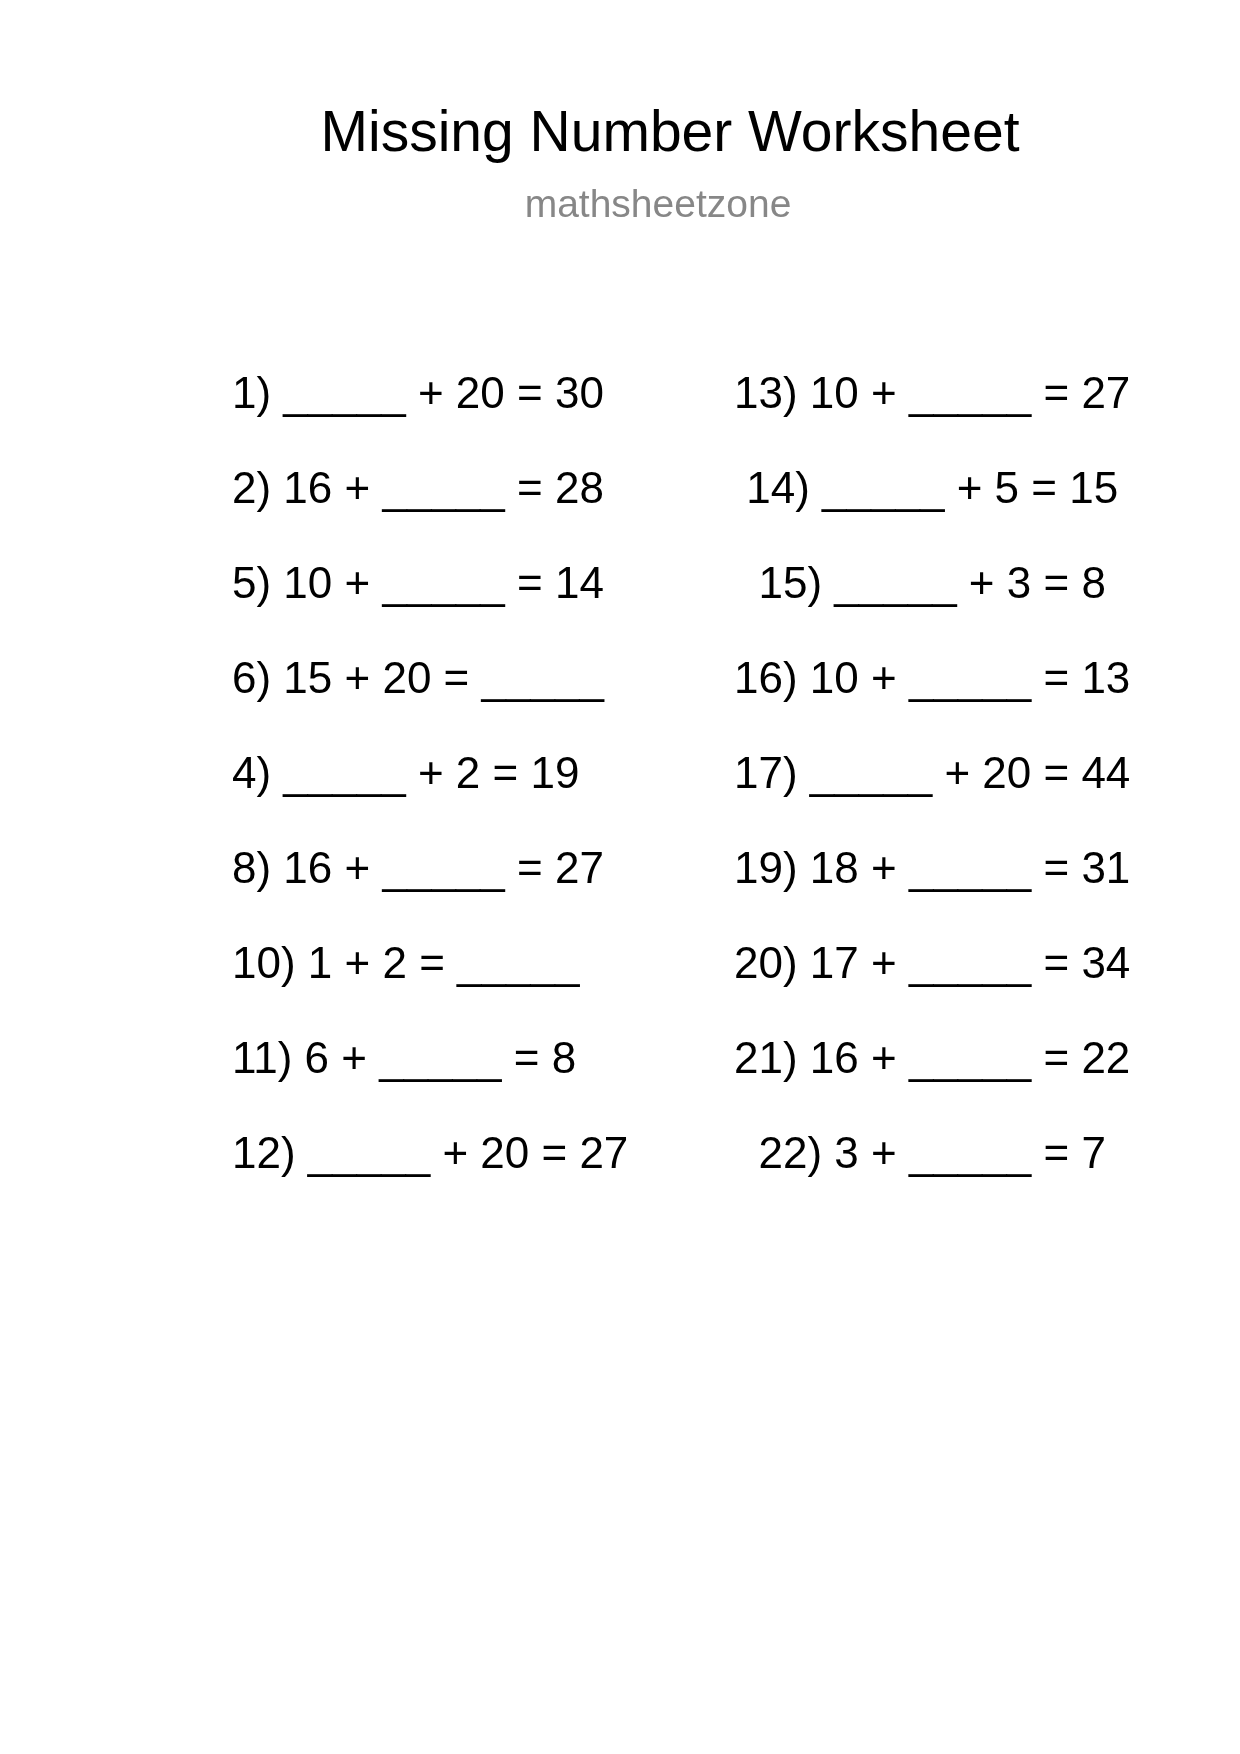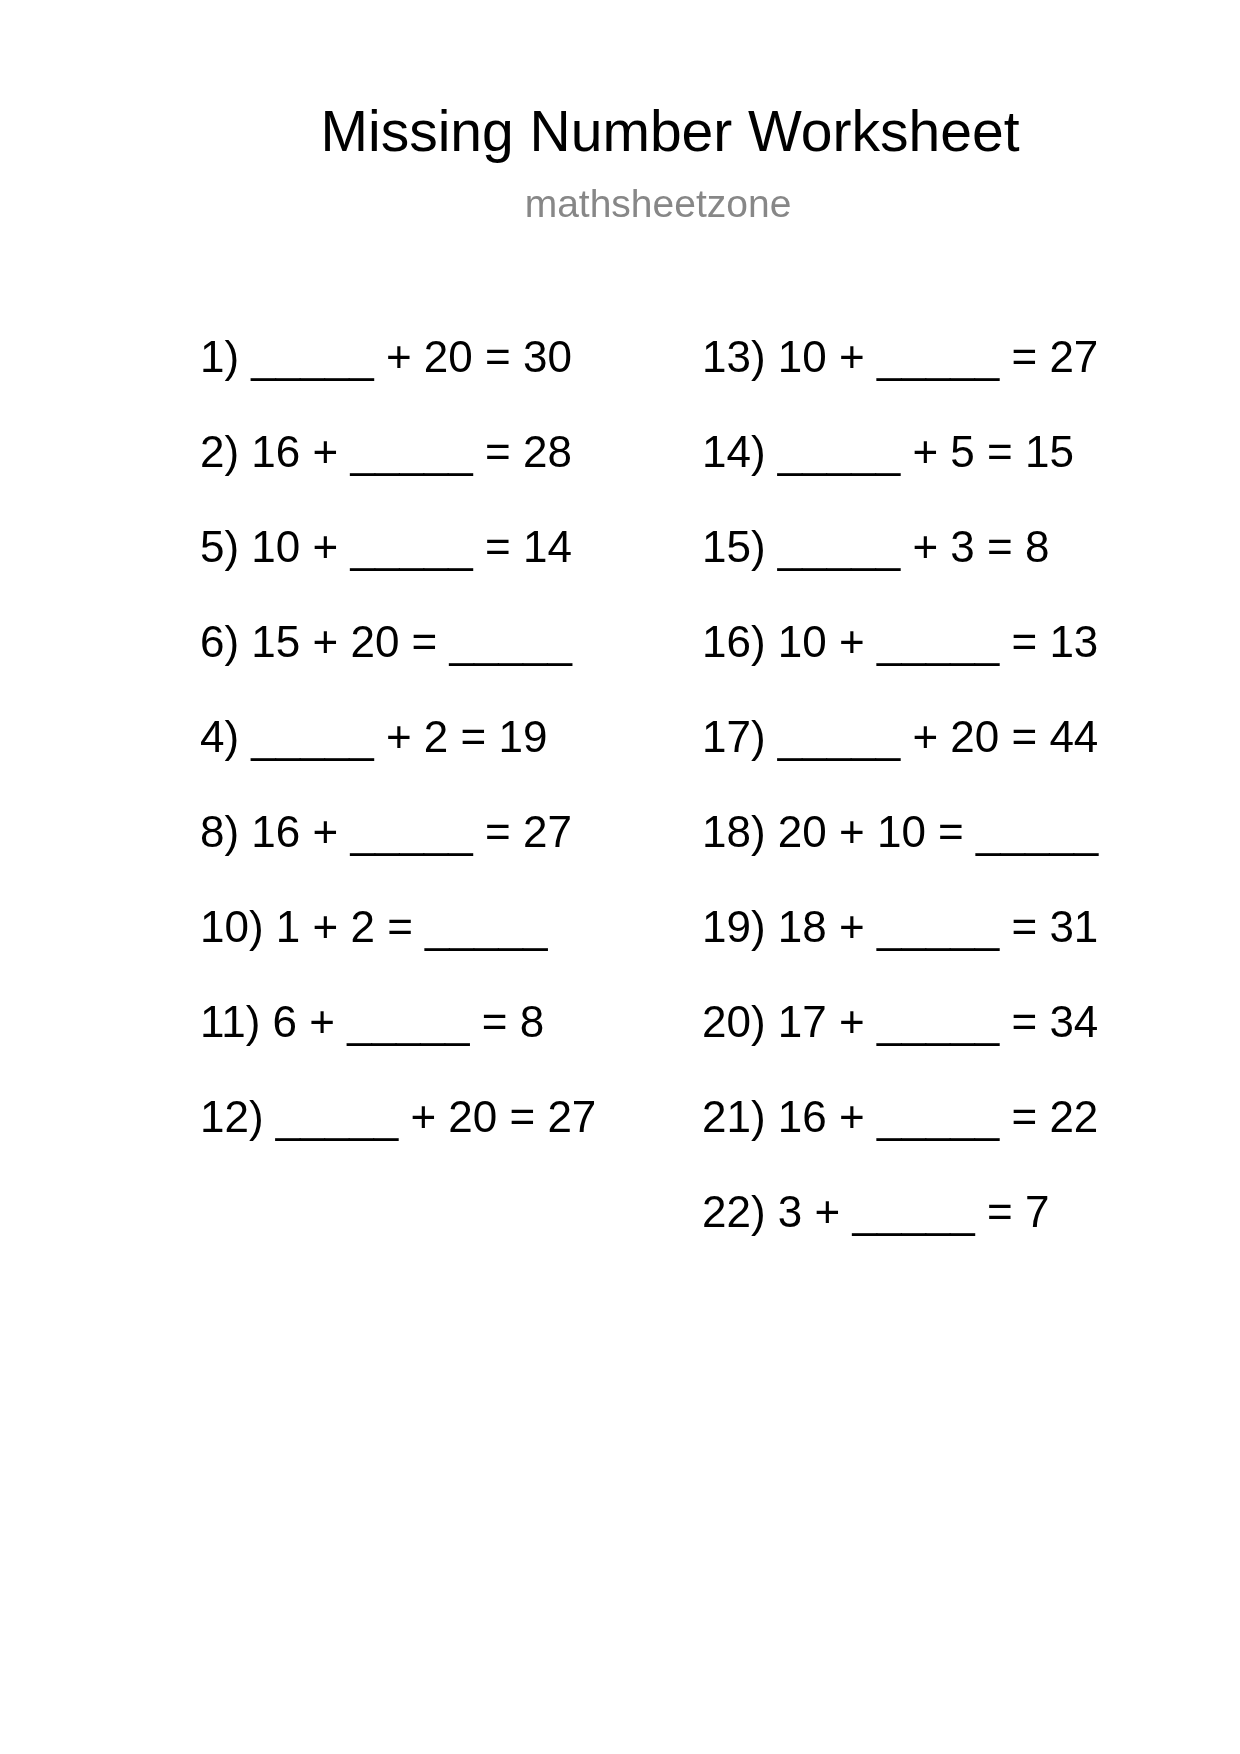--- a/index.html
+++ b/index.html
@@ -2,23 +2,23 @@
 <html><head>
 <meta charset="utf-8">
 <style>
   html, body { margin:0; padding:0; background:#ffffff; }
   body { width:1240px; height:1754px; position:relative; overflow:hidden;
          font-family:"Liberation Sans", sans-serif; color:#000; }
   .title { position:absolute; top:96px; left:0; width:1340px; text-align:center;
            font-size:57px; line-height:70px; color:#000; }
   .subtitle { position:absolute; top:180px; left:0; width:1316px; text-align:center;
               font-size:39px; line-height:48px; color:#878787; }
-  .col { position:absolute; top:332px; }
+  .col { position:absolute; top:368px;margin-left:32px; }
   .col.left { left:200px; }
-  .col.right { left:702px; }
+  .col.right { left:702px;text-align:center; }
   .prob { height:95px; font-size:44px; line-height:50px; white-space:pre; }
 </style>
 </head>
 <body>
 
 <div class="title">Missing Number Worksheet</div>
 <div class="subtitle">mathsheetzone</div>
 
 <div class="col left">
   <div class="prob">1) _____ + 20 = 30</div>
@@ -31,18 +31,17 @@
   <div class="prob">11) 6 + _____ = 8</div>
   <div class="prob">12) _____ + 20 = 27</div>
 </div>
 
 <div class="col right">
   <div class="prob">13) 10 + _____ = 27</div>
   <div class="prob">14) _____ + 5 = 15</div>
   <div class="prob">15) _____ + 3 = 8</div>
   <div class="prob">16) 10 + _____ = 13</div>
   <div class="prob">17) _____ + 20 = 44</div>
-  <div class="prob">18) 20 + 10 = _____</div>
   <div class="prob">19) 18 + _____ = 31</div>
   <div class="prob">20) 17 + _____ = 34</div>
   <div class="prob">21) 16 + _____ = 22</div>
   <div class="prob">22) 3 + _____ = 7</div>
 </div>
 
 </body></html>

